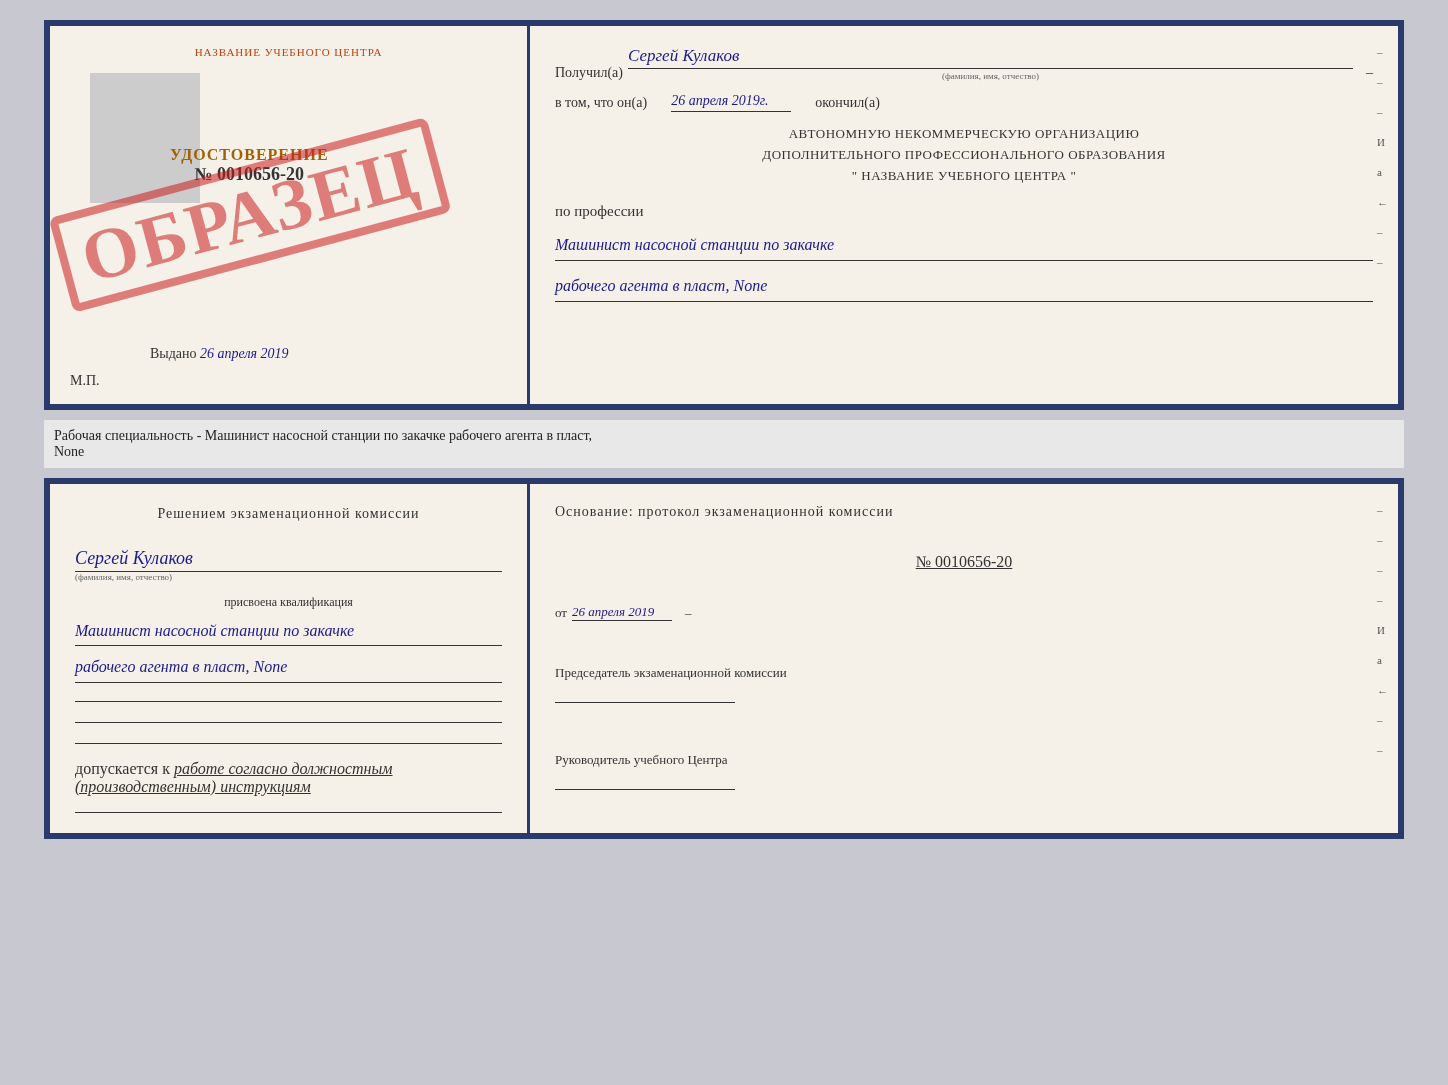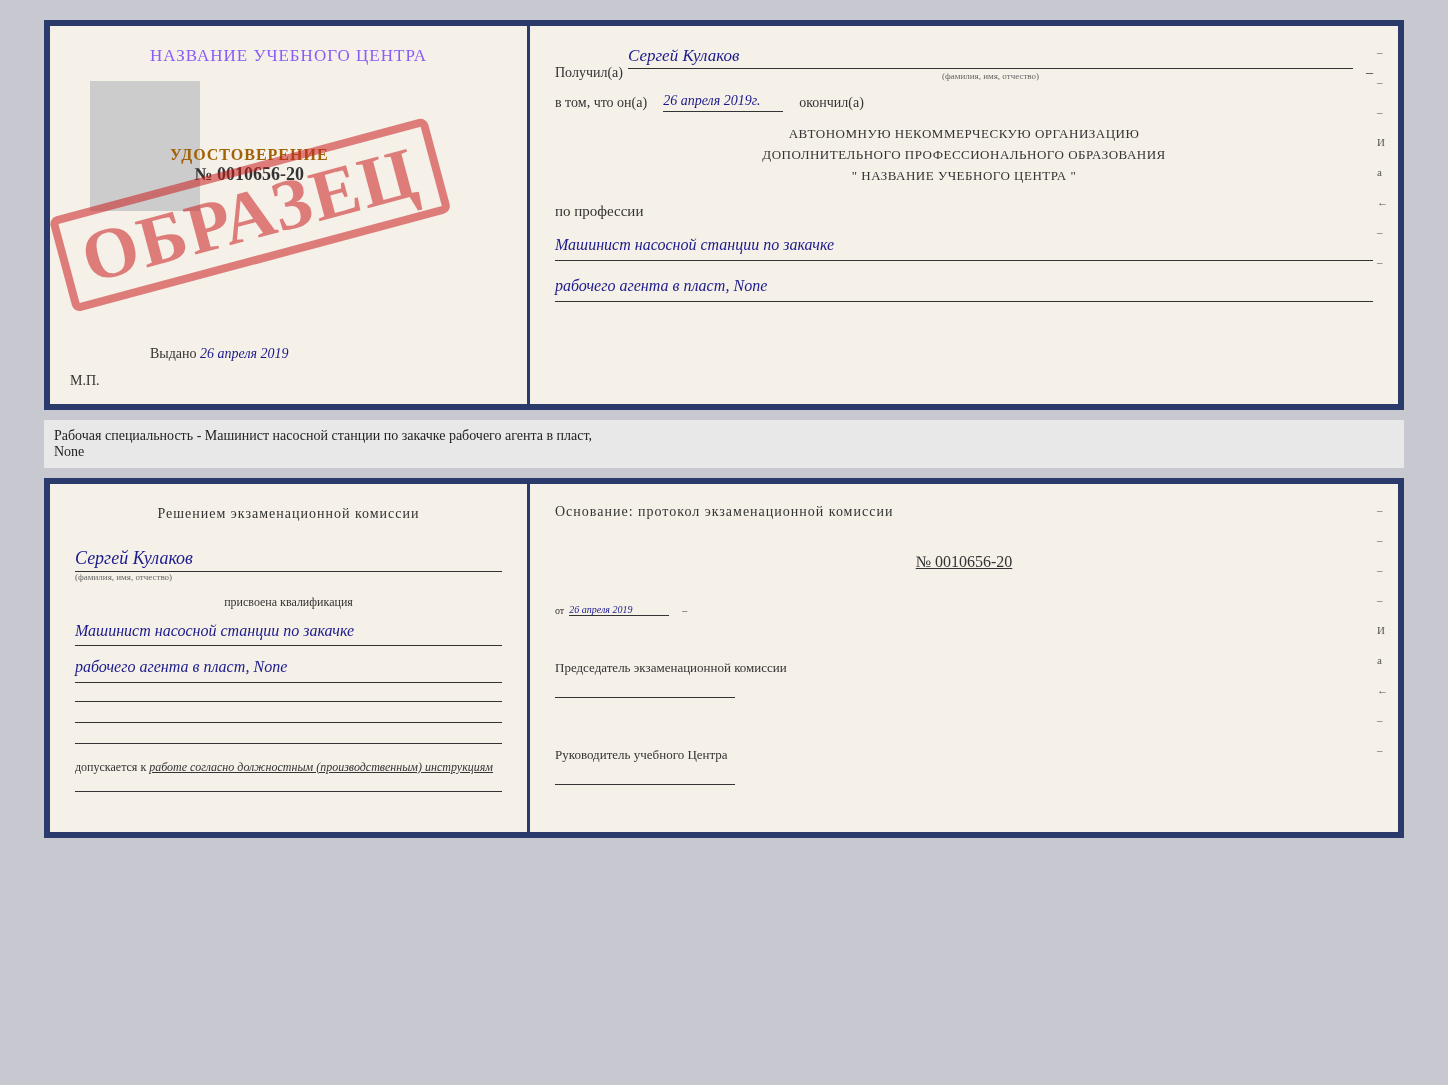--- a/index.html
+++ b/index.html
@@ -30,24 +30,24 @@
       width: 480px;
       border-right: 3px solid #2a3a6b;
       padding: 20px;
       display: flex;
       flex-direction: column;
       align-items: center;
       position: relative;
     }
 
     .school-name-top {
-      font-size: 17px;
+      font-size: 11px;
       letter-spacing: 1px;
       text-align: right;
-      color: #8b5cf6;
+      color: #c2410c;
       margin-bottom: 10px;
       text-transform: uppercase;
     }
 
     .photo-placeholder {
       width: 110px;
       height: 130px;
       background: #ccc;
       margin: 5px 0 5px 0;
       align-self: flex-start;
@@ -147,21 +147,21 @@
       color: #666;
       text-align: center;
       margin-top: 2px;
     }
 
     .date-line {
       font-size: 14px;
       color: #333;
       display: flex;
       align-items: center;
-      gap: 16px;
+      gap: 24px;
     }
 
     .date-value {
       font-style: italic;
       color: #1a1a8c;
       border-bottom: 1px solid #333;
       padding-bottom: 2px;
       min-width: 120px;
     }
 
@@ -274,21 +274,21 @@
       margin-top: 10px;
     }
 
     .blank-line {
       border-bottom: 1px solid #333;
       height: 1px;
       width: 100%;
     }
 
     .допускается-text {
-      font-size: 12px;
+      font-size: 16px;
       color: #333;
       margin-top: 8px;
     }
 
     .допускается-value {
       font-style: italic;
       text-decoration: underline;
     }
 
     
@@ -309,21 +309,21 @@
 
     .protocol-num {
       font-size: 16px;
       color: #333;
       text-align: center;
       text-decoration: underline;
       margin: 5px 0;
     }
 
     .protocol-date {
-      font-size: 10px;
+      font-size: 13px;
       color: #333;
       display: flex;
       align-items: center;
       gap: 5px;
     }
 
     .protocol-date-val {
       font-style: italic;
       color: #1a1a8c;
       border-bottom: 1px solid #333;

